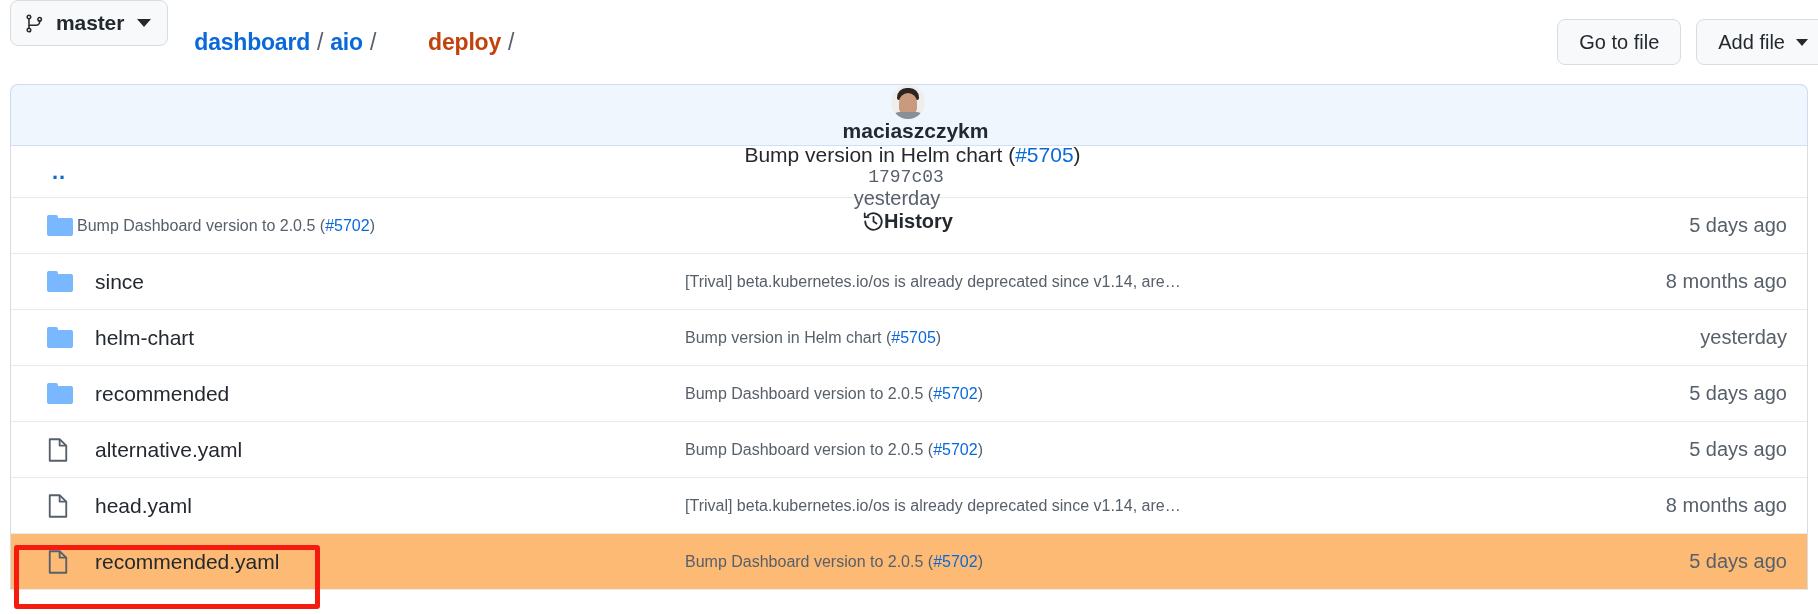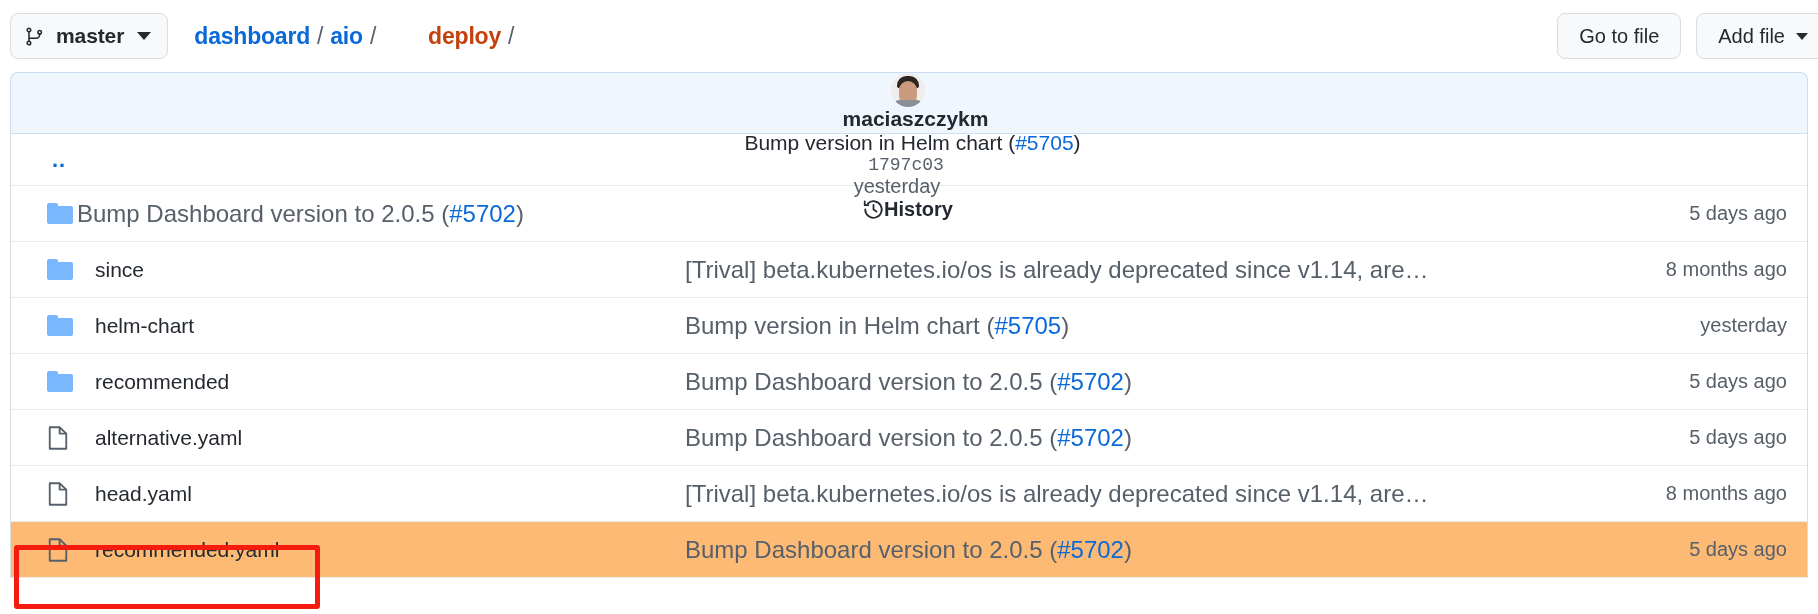--- a/index.html
+++ b/index.html
@@ -16,22 +16,21 @@
   .page {
     position: relative;
     width: 1818px;
     height: 614px;
     background: #ffffff;
   }
 
   
   .topbar {
     display: flex;
-    align-items: center;
-    height: 72px;
+    height: 84px;
     padding: 0 14px 0 10px;
   }
 
   .branch-btn {
     display: flex;
     align-items: center;
     gap: 11px;
     height: 46px;
     padding: 0 16px 0 15px;
     border: 1px solid #d8dde2;
@@ -240,21 +239,21 @@
     margin-left: 18px;
     font-size: 21px;
     color: #24292f;
     white-space: nowrap;
     overflow: hidden;
     text-overflow: ellipsis;
     cursor: pointer;
   }
   .cell-msg {
     flex: 1 1 auto;
-    font-size: 24px;
+    font-size: 16px;
     color: #57606a;
     white-space: nowrap;
     overflow: hidden;
     text-overflow: ellipsis;
     padding-right: 24px;
     cursor: pointer;
   }
   .cell-msg .pr-ref { color: #0969da; }
   .cell-time {
     flex: 0 0 auto;

